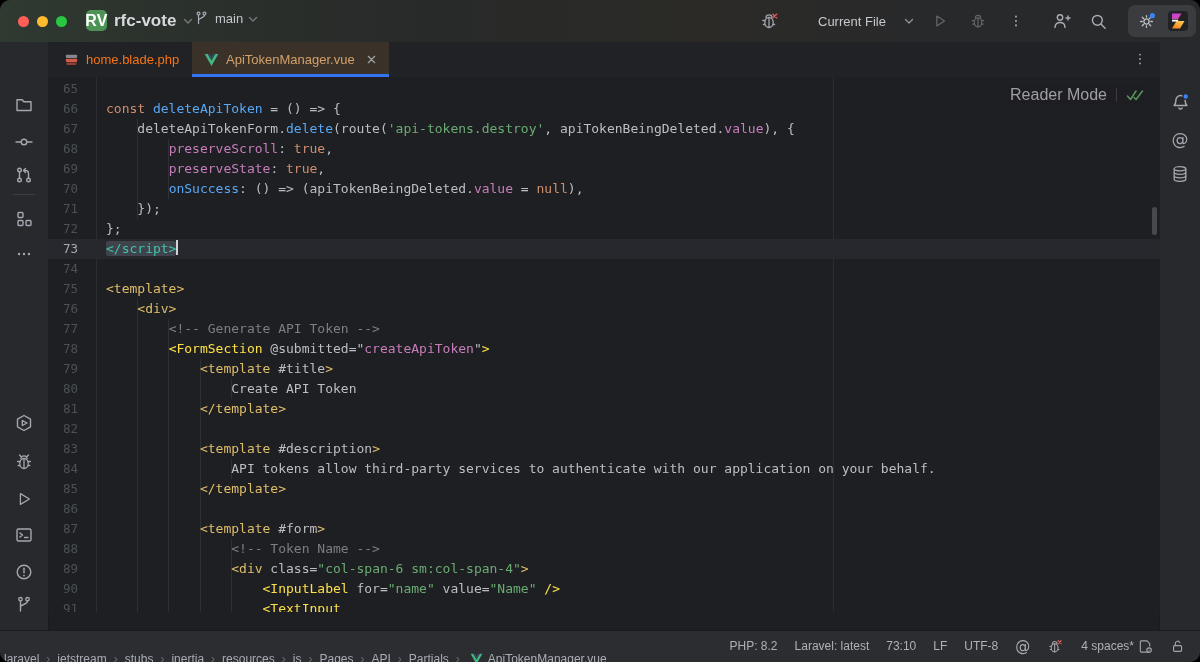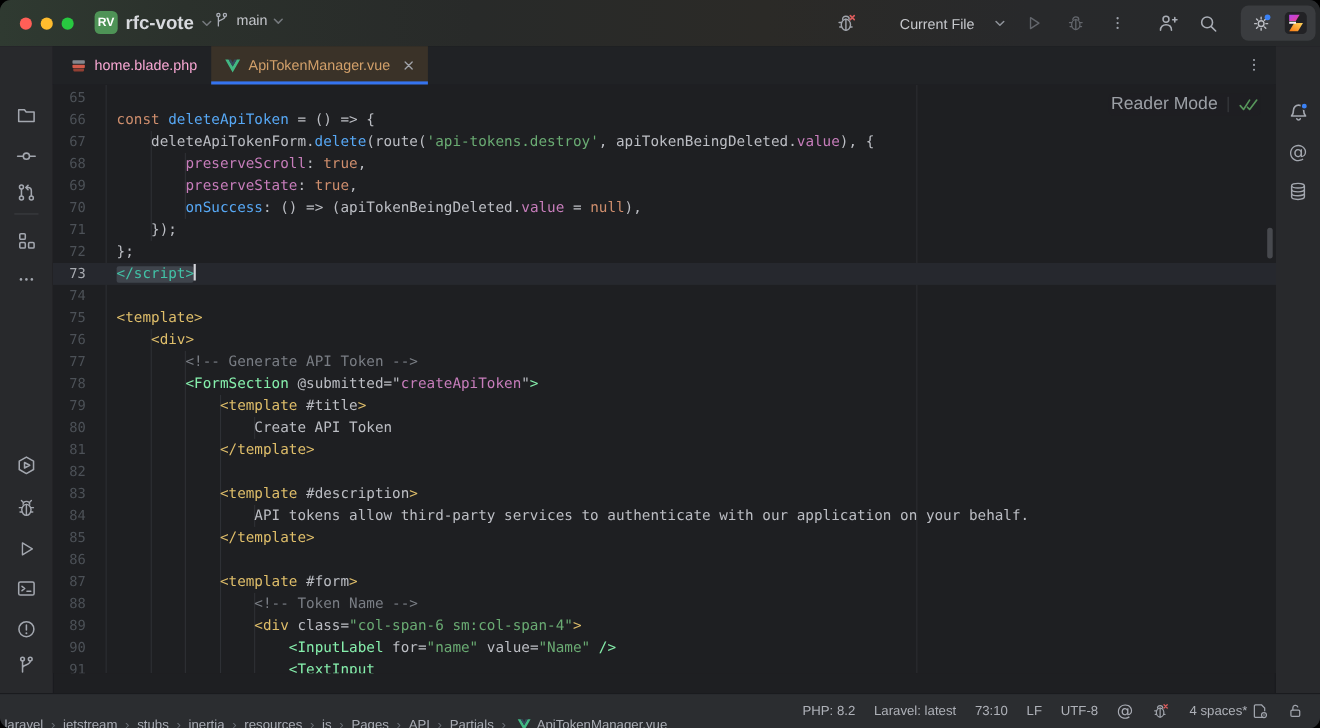--- a/index.html
+++ b/index.html
@@ -7,21 +7,21 @@
   .window{position:absolute;inset:0;border-radius:10px;overflow:hidden;background:#1E1F22;}
 
   
   .titlebar{position:absolute;left:0;top:0;width:1200px;height:42px;
     background:linear-gradient(90deg,#2F3A31 0%,#2B312C 14%,#282A29 36%,#2B2A27 58%,#28292B 78%,#27292B 100%);
     border-bottom:1px solid #1A1B1E;}
   .lights{position:absolute;left:18px;top:16px;display:flex;gap:8px;}
   .light{width:11px;height:11px;border-radius:50%;}
   .l-red{background:#FF5F57}.l-yellow{background:#FEBC2E}.l-green{background:#28C840}
   .proj{position:absolute;left:86px;top:10px;display:flex;align-items:center;gap:7px;cursor:default;}
-  .proj-badge{width:21px;height:21px;border-radius:5px;background:#4E9356;color:#fff;font-size:11px;
+  .proj-badge{width:21px;height:21px;border-radius:5px;background:#4E9356;color:#fff;font-size:16px;
     font-weight:bold;display:flex;align-items:center;justify-content:center;letter-spacing:.2px;}
   .proj-name{font-size:17px;font-weight:600;color:#D8DADE;}
   .branch{position:absolute;left:193px;top:10px;display:flex;align-items:center;gap:5px;}
   .branch-name{font-size:13px;color:#C4C6CB;}
   .chev{opacity:.75}
   .tb-center{position:absolute;left:758px;top:0;height:42px;display:flex;align-items:center;gap:14px;}
   .runcfg{display:flex;align-items:center;gap:18px;margin-left:22px;}
   .runcfg-label{font-size:13px;color:#C6C8CC;}
   .tb-right{position:absolute;right:4px;top:0;height:42px;display:flex;align-items:center;gap:12px;}
   .pill{display:flex;align-items:center;gap:8px;background:#3A3C3F;border-radius:7px;padding:4px 7px;margin-left:6px;}
@@ -33,39 +33,39 @@
   .sbtn{position:absolute;left:50%;transform:translateX(-50%);width:30px;height:30px;display:flex;
     align-items:center;justify-content:center;border-radius:6px;}
   .strip-div{position:absolute;left:50%;transform:translateX(-50%);width:22px;height:1px;background:#3C3E42;}
 
   
   .tabbar{position:absolute;left:48px;top:42px;right:40px;height:35px;background:#202225;}
   .tab{position:absolute;top:0;height:35px;display:flex;align-items:center;gap:7px;padding:0 12px;}
   .tab1{left:4px;}
   .tab2{left:144px;background:#3A3228;}
   .tab2 .underline{position:absolute;left:0;right:0;bottom:0;height:3px;background:#3574F0;}
-  .tab-label1{font-size:13px;color:#f9a8d4;}
+  .tab-label1{font-size:13px;color:#f97316;}
   .tab-label2{font-size:13px;color:#D2A06A;}
   .tab-close{margin-left:4px;display:flex;align-items:center;}
   .tab-kebab{position:absolute;right:8px;top:5px;}
 
   
   .editor{position:absolute;left:48px;top:77px;right:40px;bottom:50px;background:#1E1F22;overflow:hidden;}
   .vline{position:absolute;top:0;bottom:0;width:1px;}
   .gutter-line{left:48px;background:#2C2E32;}
   .margin-line{left:785px;background:#2B2D31;}
   .guide{position:absolute;width:1px;background:#2E3035;}
   .rows{position:absolute;inset:0;padding-top:2px;font-family:"DejaVu Sans Mono",monospace;
     font-size:13px;line-height:20px;white-space:pre;}
   .row{height:20px;position:relative;}
   .row.current{background:#26282E;}
   .ln{display:inline-block;width:30px;margin-right:28px;text-align:right;color:#4C5157;font-size:12.5px;}
   .row.current .ln{color:#A7AAB0;}
   .tk-x{color:#BCBEC4}.tk-k{color:#CF8E6D}.tk-f{color:#57A8F5}.tk-p{color:#C77DBB}
-  .tk-s{color:#6AAB73}.tk-t{color:#DFBE6A}.tk-c{color:#86efac}.tk-m{color:#7A7E85}.tk-q{color:#BCBEC4}
+  .tk-s{color:#6AAB73}.tk-t{color:#DFBE6A}.tk-c{color:#fde047}.tk-m{color:#7A7E85}.tk-q{color:#BCBEC4}
   .tk-hl{color:#42C3A7;background:#3F444C;border-radius:2px;}
   .caret{display:inline-block;width:2px;height:15px;background:#D1D3D8;vertical-align:-2px;}
   .scroll-thumb{position:absolute;right:3px;top:130px;width:5px;height:28px;border-radius:3px;background:#55585E;opacity:.75;}
 
   .reader{position:absolute;right:14px;top:8px;display:flex;align-items:center;gap:9px;background:rgba(30,31,34,.85);
     padding:1px 2px;border-radius:4px;}
   .reader-label{font-size:16px;color:#9CA0A6;}
   .reader-sep{width:1px;height:14px;background:#3A3C40;}
 
   

